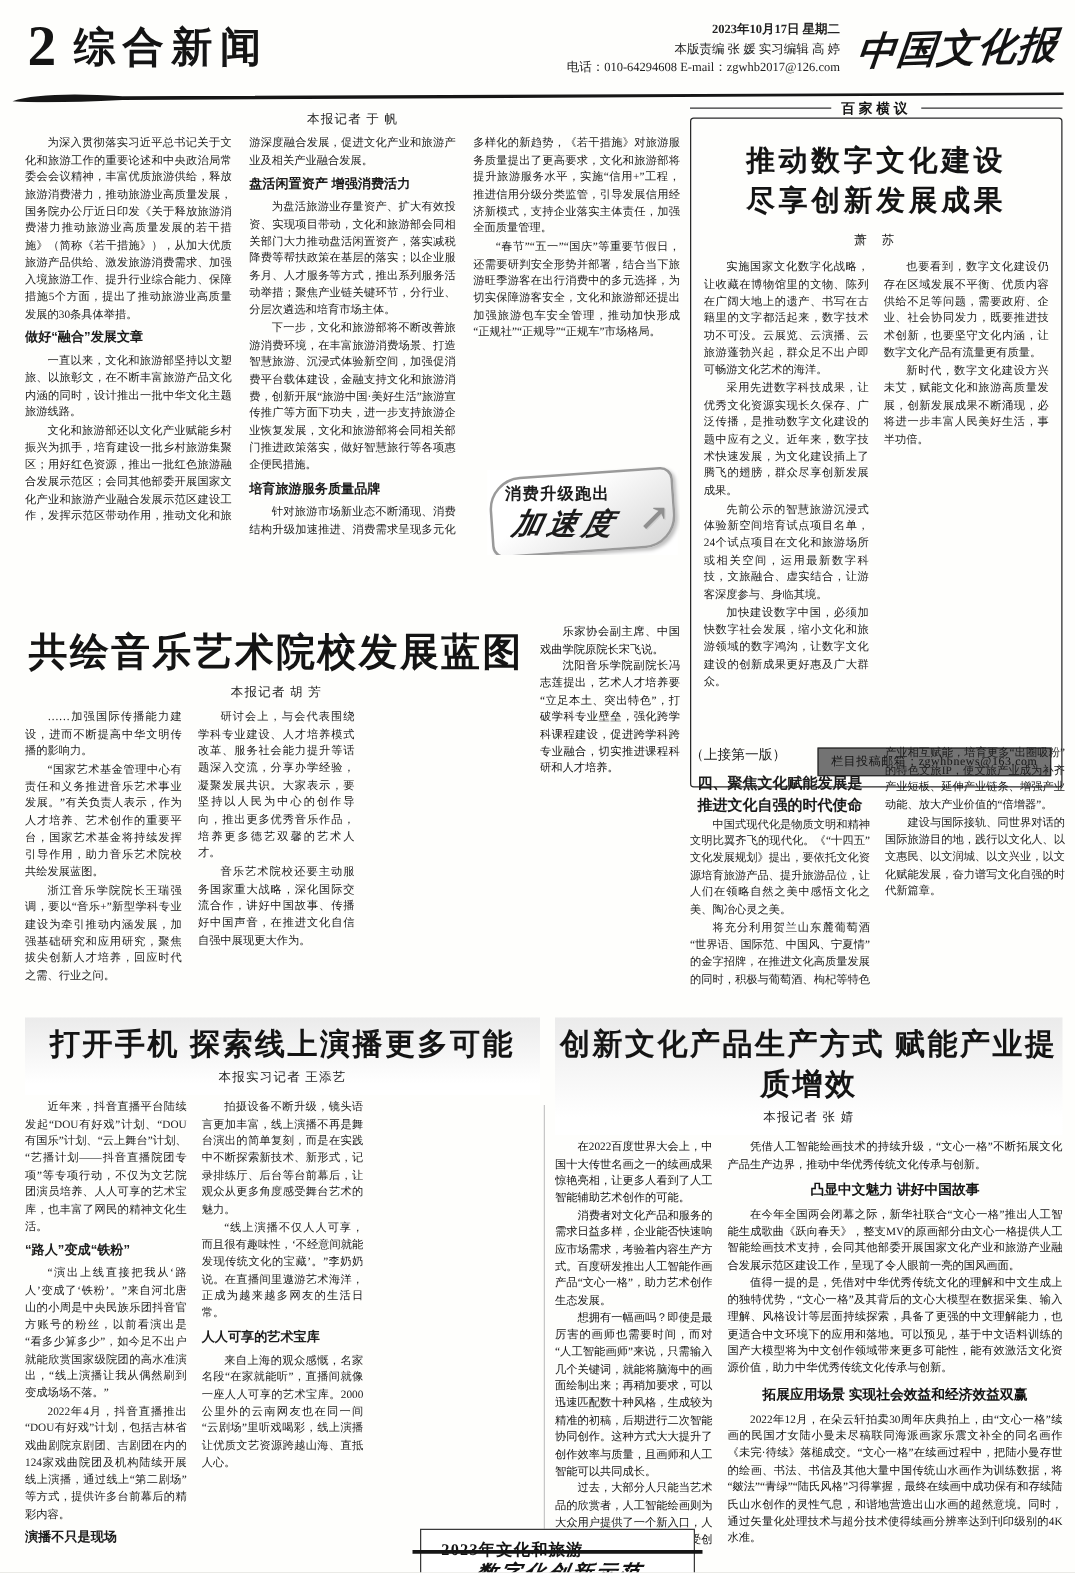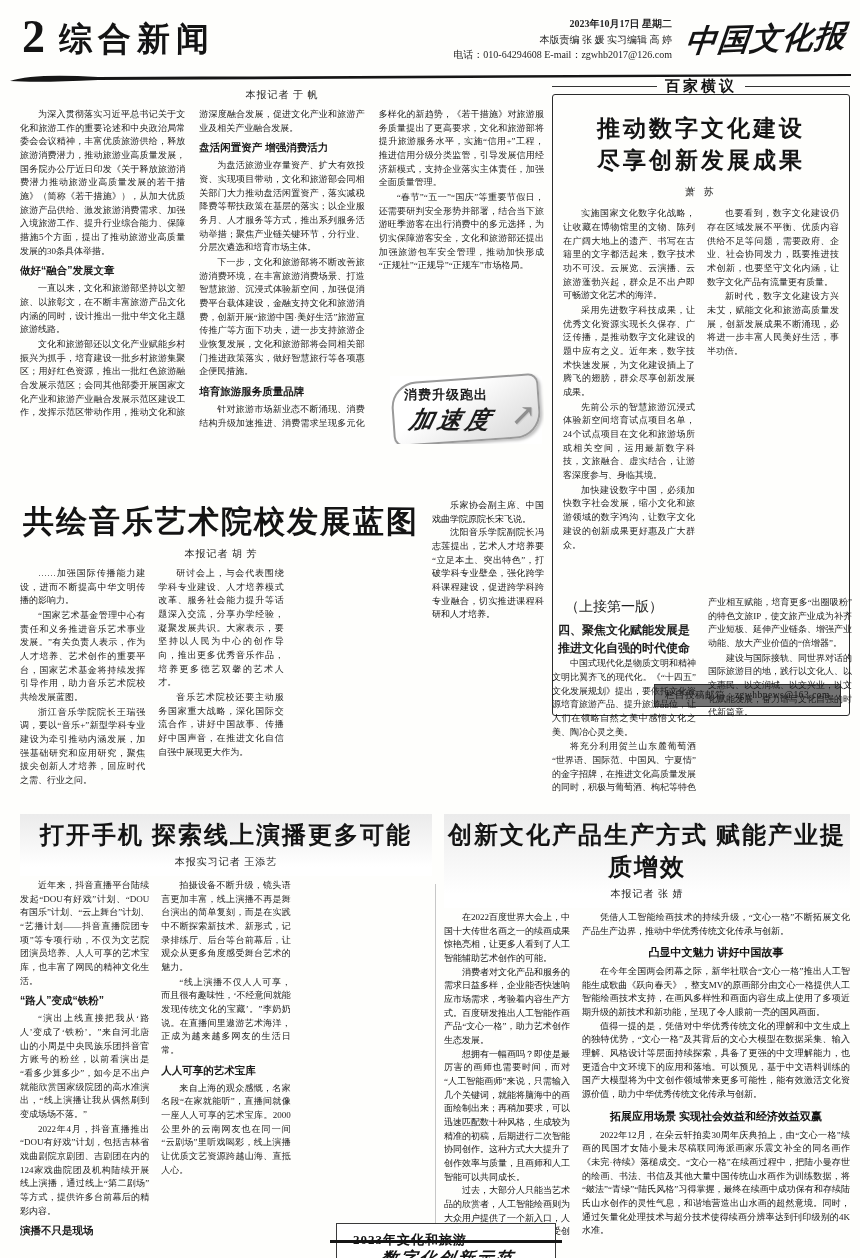--- a/index.html
+++ b/index.html
@@ -38,42 +38,42 @@
             font-family:"Liberation Sans",sans-serif;}
   .badge-l2{position:absolute;left:20px;top:26px;font-size:24px;font-weight:900;font-style:italic;
             transform:skewX(-12deg);letter-spacing:4px;}
   .badge-arrow{position:absolute;right:6px;top:16px;font-size:30px;font-weight:900;color:#8f8f8f;
                text-shadow:1px 1px 0 #cfcfcf;}
 
   
   .a2{position:absolute;left:552px;top:78px;width:298px;}
   .a2-label{display:flex;align-items:center;gap:8px;height:16px;}
   .a2-label .rule{flex:1;border-top:1px solid #333;}
-  .a2-label .txt{font-weight:900;font-size:15px;letter-spacing:3px;font-family:"Liberation Sans",sans-serif;}
-  .a2-box{position:relative;border:1px solid #2a2a2a;border-radius:3px;height:622px;padding:12px 10px 17px 10px;
+  .a2-label .txt{font-weight:900;font-size:11px;letter-spacing:3px;font-family:"Liberation Sans",sans-serif;}
+  .a2-box{position:relative;border:1px solid #2a2a2a;border-radius:3px;height:536px;padding:12px 10px 17px 10px;
           box-sizing:border-box;}
   .a2 h2{margin:6px 0 0 0;font-size:23px;font-weight:900;text-align:center;letter-spacing:3px;line-height:1.4;}
-  .a2 .author{font-size:10px;margin:8px 0 8px 0;letter-spacing:3px;}
+  .a2 .author{font-size:10px;margin:8px 0 8px 0;letter-spacing:3px;font-family:Liberation Mono, monospace;}
   .a2 .flow{height:356px;column-count:2;column-gap:12px;}
   .mailbox{position:absolute;right:8px;bottom:8px;border:1px solid #2a2a2a;background:#737373;
            font-size:9.5px;padding:4px 10px;letter-spacing:.5px;}
 
   
   .a3{position:absolute;left:20px;top:497px;width:524px;}
   .a3-headblock{width:402px;}
   .a3 h1{margin:4px 0 0 0;font-size:31px;font-weight:900;text-align:center;letter-spacing:2px;}
   .a3-side{position:absolute;right:0;top:2px;width:112px;height:306px;font-size:9px;line-height:1.52;
            text-align:justify;overflow:hidden;}
   .a3-side p{margin:0;text-indent:2em;}
   .a3 .flow{width:402px;height:238px;column-count:3;column-gap:13px;margin-top:6px;}
 
   
   .a4{position:absolute;left:552px;top:596px;width:300px;}
   .a4 .flow{height:208px;column-count:2;column-gap:12px;}
-  .a4 .note{font-size:14px;text-indent:0;margin-bottom:4px;margin-left:13px;}
+  .a4 .note{font-size:11px;text-indent:0;margin-bottom:4px;}
   .a4 .subhead-line{font-weight:900;font-size:12px;text-align:center;line-height:1.5;
                     font-family:"Liberation Sans",sans-serif;margin:0;}
 
   
   .bottom-head{background:linear-gradient(180deg,#ebebeb 0%,#ffffff 85%);padding:5px 0 1px 0;}
   .a5{position:absolute;left:20px;top:814px;width:412px;}
   .a5 h1,.a6 h1{margin:0;font-size:24px;font-weight:900;text-align:center;letter-spacing:2px;}
   .a5 .flow{height:388px;column-count:3;column-gap:12px;margin-top:3px;}
   .a6{position:absolute;left:444px;top:814px;width:406px;}
   .a6-cols{display:flex;gap:12px;margin-top:3px;}
@@ -225,21 +225,21 @@
     <div class="a6-cols">
       <div class="a6-col1">
         <p>在2022百度世界大会上，中国十大传世名画之一的续画成果惊艳亮相，让更多人看到了人工智能辅助艺术创作的可能。</p>
         <p>消费者对文化产品和服务的需求日益多样，企业能否快速响应市场需求，考验着内容生产方式。百度研发推出人工智能作画产品“文心一格”，助力艺术创作生态发展。</p>
         <p>想拥有一幅画吗？即使是最厉害的画师也需要时间，而对“人工智能画师”来说，只需输入几个关键词，就能将脑海中的画面绘制出来；再稍加要求，可以迅速匹配数十种风格，生成较为精准的初稿，后期进行二次智能协同创作。这种方式大大提升了创作效率与质量，且画师和人工智能可以共同成长。</p>
         <p>过去，大部分人只能当艺术品的欣赏者，人工智能绘画则为大众用户提供了一个新入口，人人都能轻松地展现个性、享受创作乐趣。</p>
       </div>
       <div class="a6-wide">
         <p>凭借人工智能绘画技术的持续升级，“文心一格”不断拓展文化产品生产边界，推动中华优秀传统文化传承与创新。</p>
         <div class="subhead">凸显中文魅力 讲好中国故事</div>
-        <p>在今年全国两会闭幕之际，新华社联合“文心一格”推出人工智能生成歌曲《跃向春天》，整支MV的原画部分由文心一格提供人工智能绘画技术支持，在画风多样性和画面内容生成上使用了多项近期升级的新技术和新功能，呈现了令人眼前一亮的国风画面。</p>
+        <p>在今年全国两会闭幕之际，新华社联合“文心一格”推出人工智能生成歌曲《跃向春天》，整支MV的原画部分由文心一格提供人工智能绘画技术支持，会同其他部委开展国家文化产业和旅游产业融合发展示范区建设工作，呈现了令人眼前一亮的国风画面。</p>
         <p>值得一提的是，凭借对中华优秀传统文化的理解和中文生成上的独特优势，“文心一格”及其背后的文心大模型在数据采集、输入理解、风格设计等层面持续探索，具备了更强的中文理解能力，也更适合中文环境下的应用和落地。可以预见，基于中文语料训练的国产大模型将为中文创作领域带来更多可能性，能有效激活文化资源价值，助力中华优秀传统文化传承与创新。</p>
         <div class="subhead">拓展应用场景 实现社会效益和经济效益双赢</div>
         <p>2022年12月，在朵云轩拍卖30周年庆典拍上，由“文心一格”续画的民国才女陆小曼未尽稿联同海派画家乐震文补全的同名画作《未完·待续》落槌成交。“文心一格”在续画过程中，把陆小曼存世的绘画、书法、书信及其他大量中国传统山水画作为训练数据，将“皴法”“青绿”“陆氏风格”习得掌握，最终在续画中成功保有和存续陆氏山水创作的灵性气息，和谐地营造出山水画的超然意境。同时，通过矢量化处理技术与超分技术使得续画分辨率达到刊印级别的4K水准。</p>
       </div>
     </div>
   </section>
 
   <div class="inset">
     <div class="inset-l1">2023年文化和旅游</div>
     <div class="inset-l2">数字化创新示范</div>

